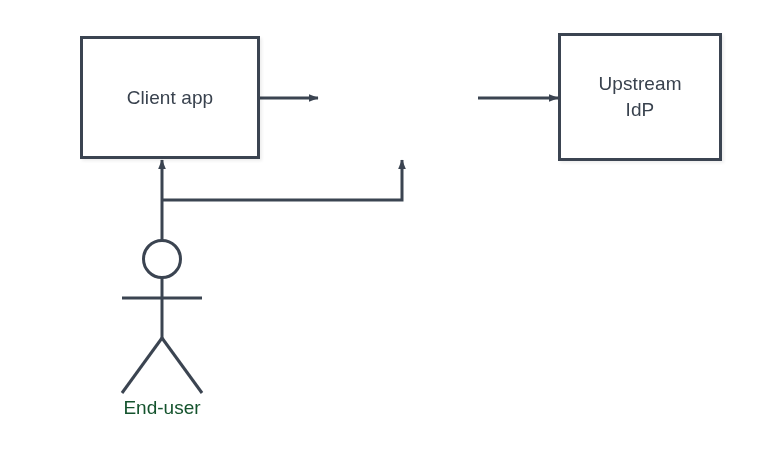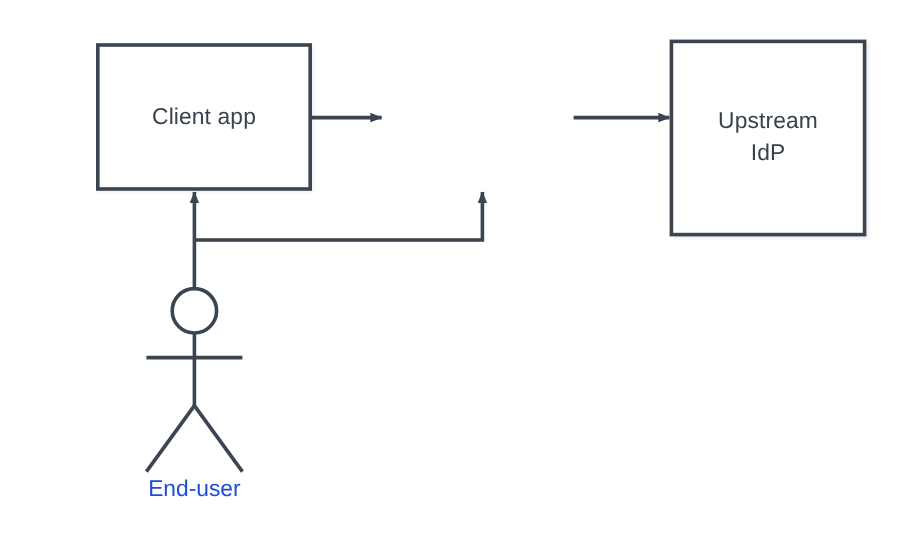--- a/index.html
+++ b/index.html
@@ -48,32 +48,32 @@
     white-space: pre-line;
     user-select: none;
   }
   #node-client-app {
     left: 80px;  top: 36px;  width: 180px; height: 123px;
   }
   #node-dex {
     left: 318px; top: 36px;  width: 160px; height: 123px;
   }
   #node-upstream-idp {
-    left: 558px; top: 33px;  width: 164px; height: 164px;
+    left: 558px; top: 33px;  width: 164px; height: 128px;
   }
   #actor-label {
     position: absolute;
     left: 62px;
     top: 396px;
     width: 200px;
     text-align: center;
     font-family: "Liberation Sans", sans-serif;
     font-size: 19px;
     line-height: 24px;
-    color: #1d4ed8;
+    color: #14532d;
     user-select: none;
   }
 </style>
 </head>
 <body>
 
 <div id="diagram-canvas">
 
   <svg id="diagram-svg" viewBox="0 0 760 460" xmlns="http://www.w3.org/2000/svg">
     <defs>

